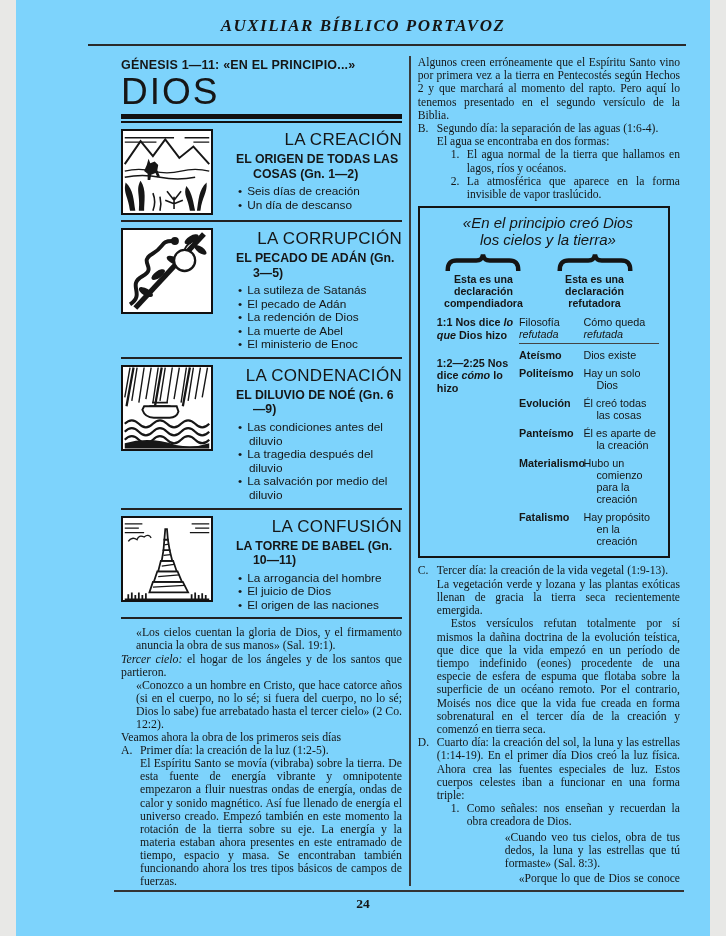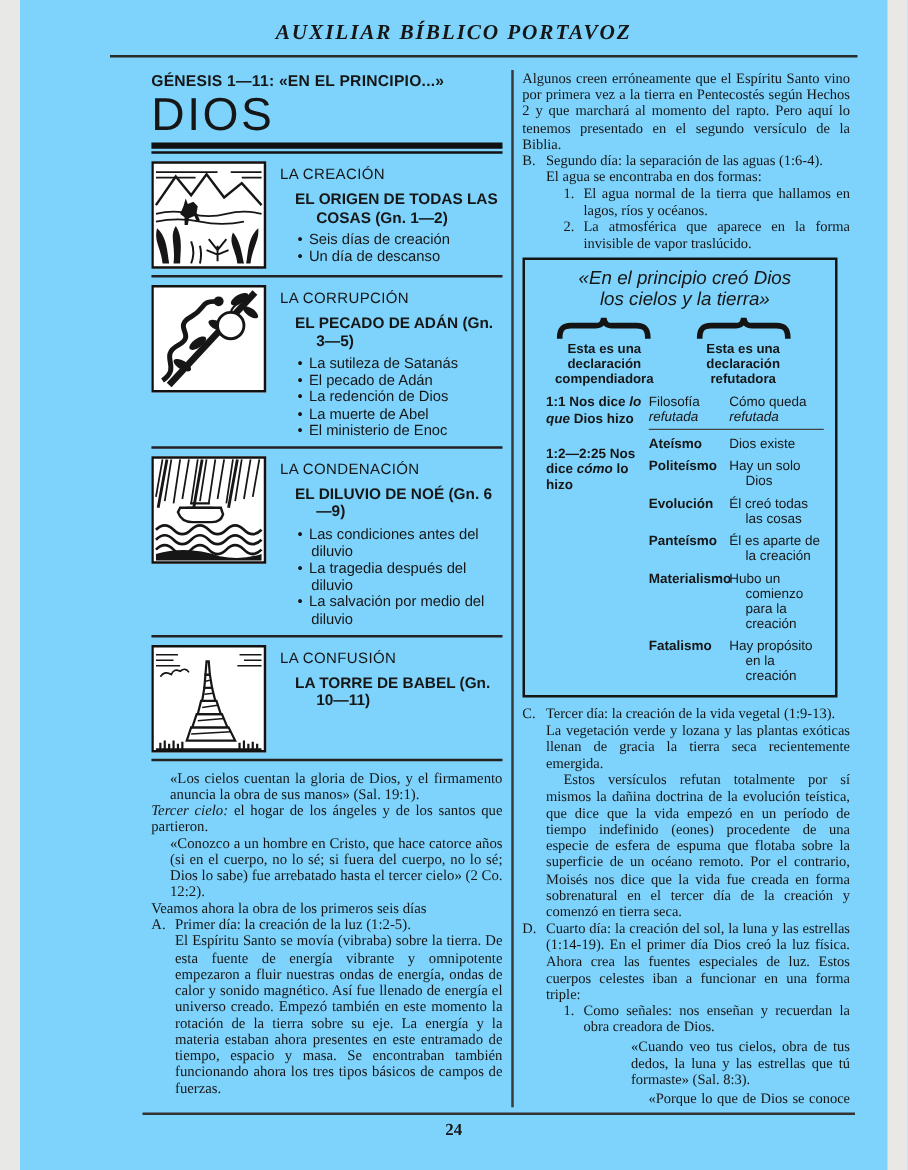--- a/index.html
+++ b/index.html
@@ -27,21 +27,21 @@
   
   .kicker { font-family:"Liberation Sans", sans-serif; font-weight:bold; font-size:12.5px; letter-spacing:.2px; padding-top:6px; }
   .dios-title { font-family:"Liberation Sans", sans-serif; font-weight:400; font-size:37px; letter-spacing:2px; line-height:40px; }
   .title-underline { margin-top:2px; border-top:5px solid #111; border-bottom:2px solid #111; height:9px; }
   .section { display:flex; padding:6px 0 5px 0; border-bottom:2.2px solid #222; }
   .illu {
     flex:0 0 92px; width:92px; height:86px; border:2.5px solid #111; background:#fff; overflow:hidden;
   }
   .illu svg { width:100%; height:100%; display:block; }
   .sec-text { padding-left:11px; font-family:"Liberation Sans", sans-serif; }
-  .sec-heading { font-size:12px; letter-spacing:.3px; line-height:21px; }
+  .sec-heading { font-size:17px; letter-spacing:.3px; line-height:21px;text-align:right; }
   .sec-sub { font-weight:bold; font-size:12.3px; line-height:14.5px; margin-top:2px; padding-left:17px; text-indent:-17px;margin-left:12px; }
   .bullets { list-style:none; margin-top:4px; padding-left:14px; }
   .bullets li { font-size:11.8px; line-height:13.6px; padding-left:11px; text-indent:-11px; }
   .bullets li::before { content:"•"; margin-right:5px; }
   
   .left-body { padding-top:7px; font-size:11.8px; line-height:13.1px; text-align:justify; }
   .bq { margin-left:15px; }
   .hang-item { display:flex; }
   .hang-label { flex:0 0 19px; }
   .hang-content { flex:1; }
@@ -209,20 +209,25 @@
             </g>
             <g class="ln" stroke-width="2">
               <path d="M6,86 l0,6 M10,84 l0,8 M14,87 l0,5 M18,84 l0,8 M22,87 l0,5 M26,85 l0,7 M78,86 l0,6 M82,84 l0,8 M86,87 l0,5 M90,85 l0,7 M94,87 l0,5"></path>
             </g>
             <path d="M2,92 H98" class="ln" stroke-width="2"></path>
           </svg>
         </div>
         <div class="sec-text">
           <div class="sec-heading">LA CONFUSIÓN</div>
           <div class="sec-sub">LA TORRE DE BABEL (Gn. 10—11)</div>
+          <ul class="bullets">
+            <li>La arrogancia del hombre</li>
+            <li>El juicio de Dios</li>
+            <li>El origen de las naciones</li>
+          </ul>
         </div>
       </div>
 
       <div class="left-body">
         <p class="bq">«Los cielos cuentan la gloria de Dios, y el firmamento anuncia la obra de sus manos» (Sal. 19:1).</p>
         <p><span class="it">Tercer cielo:</span><span> el hogar de los ángeles y de los santos que partieron.</span></p>
         <p class="bq">«Conozco a un hombre en Cristo, que hace catorce años (si en el cuerpo, no lo sé; si fuera del cuerpo, no lo sé; Dios lo sabe) fue arrebatado hasta el tercer cielo» (2 Co. 12:2).</p>
         <p>Veamos ahora la obra de los primeros seis días</p>
         <div class="hang-item">
           <div class="hang-label">A.</div>

